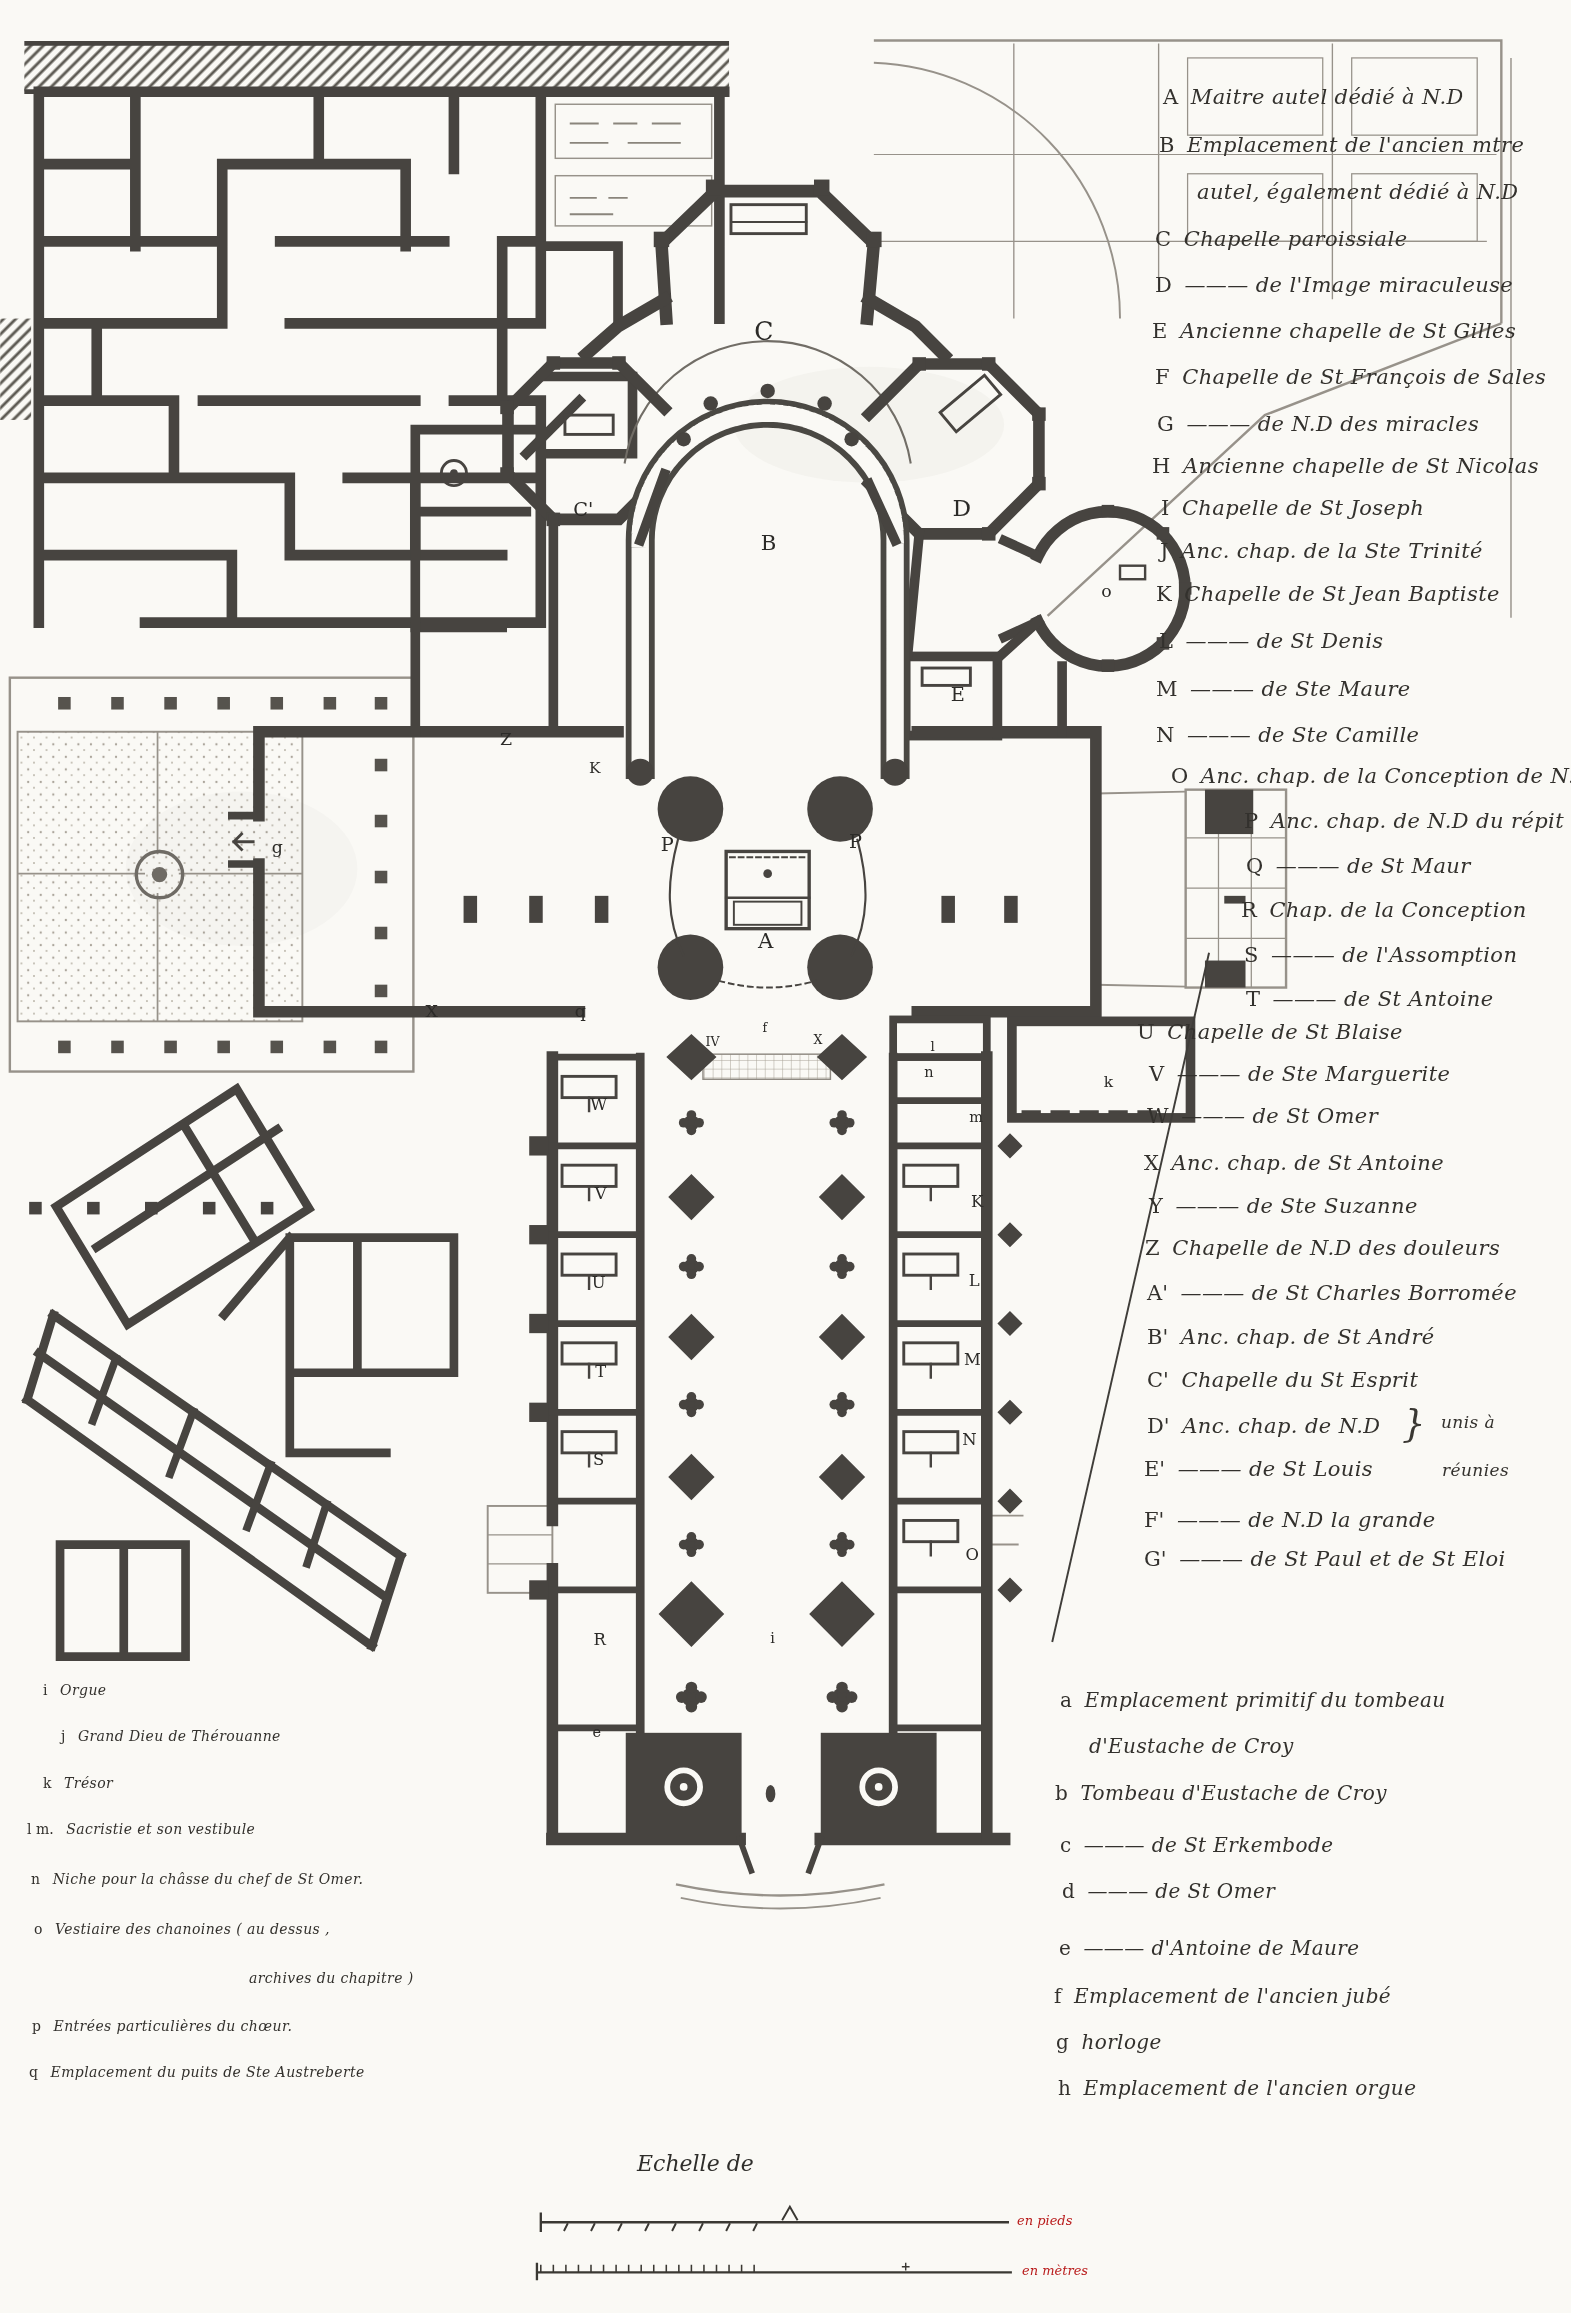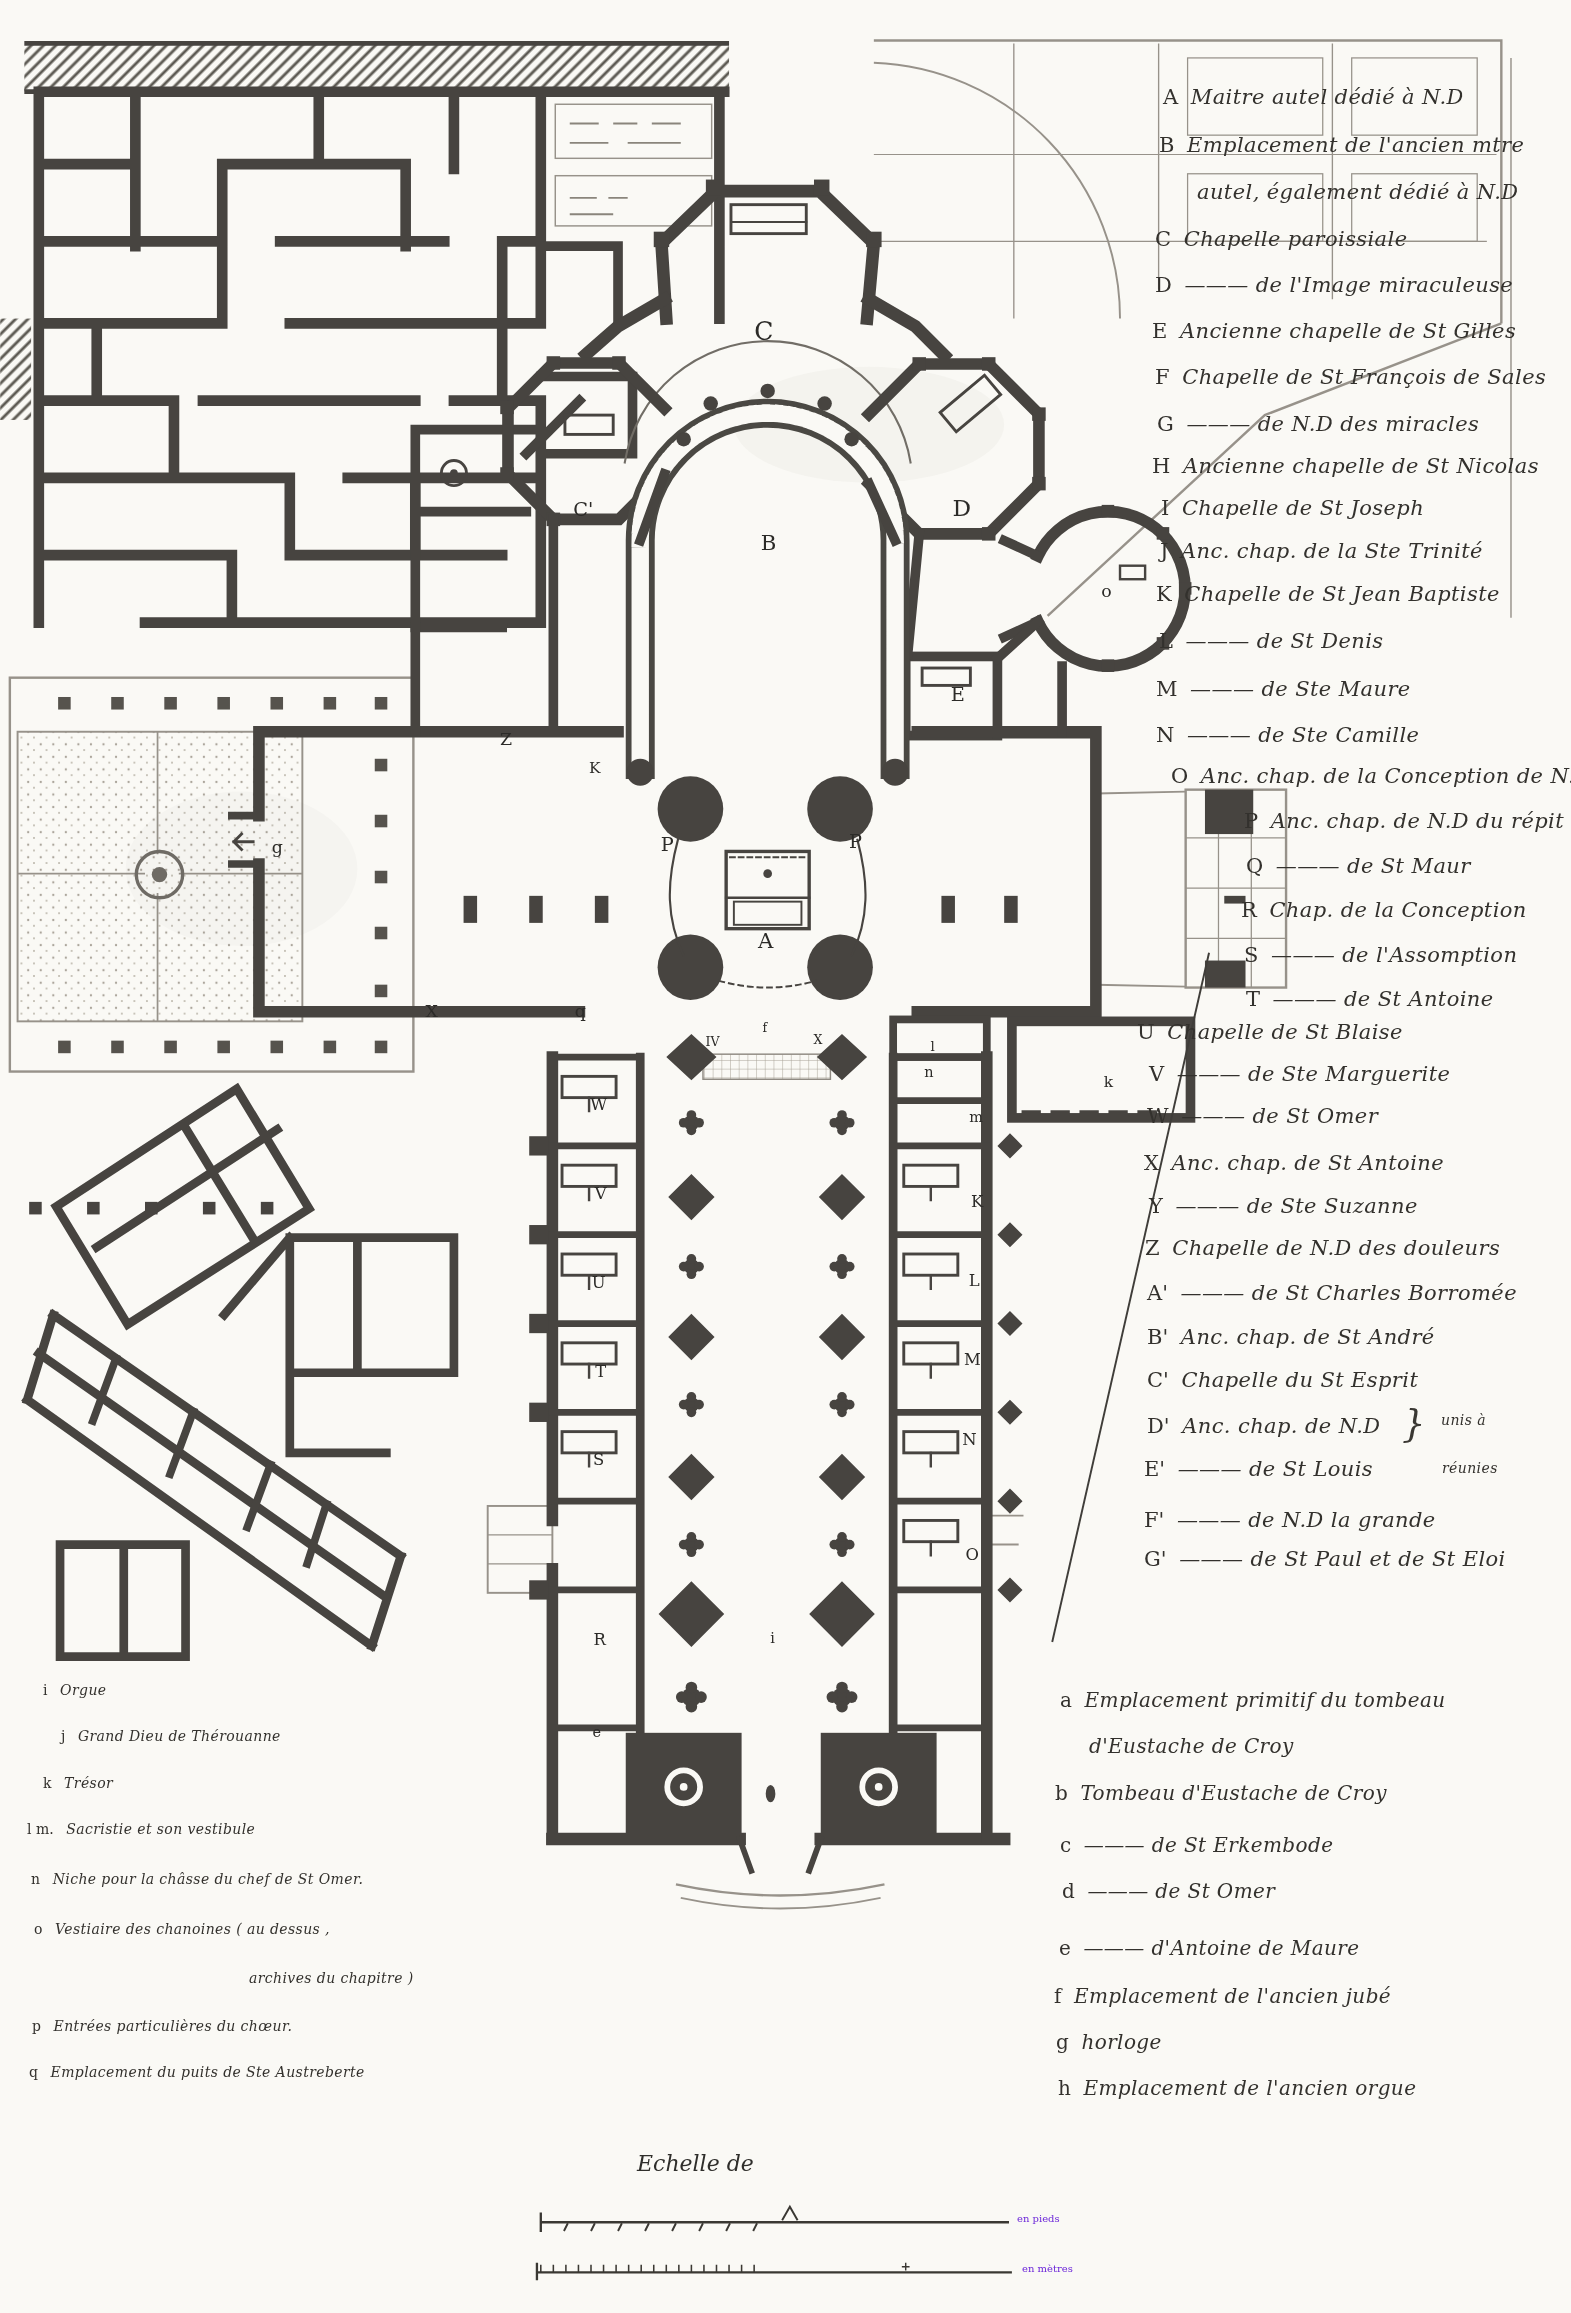--- a/index.html
+++ b/index.html
@@ -6,25 +6,25 @@
   .page{position:relative;width:1572px;height:2313px;background:#faf9f5;overflow:hidden;
         font-family:"DejaVu Serif",serif;color:#2f2e2b;}
   svg{position:absolute;left:0;top:0;}
   .legend-layer{position:absolute;left:0;top:0;width:1572px;height:2313px;pointer-events:none;}
   .legend-item{position:absolute;white-space:nowrap;color:#33312d;}
   .legend-item .key{font-style:normal;display:inline-block;margin-right:12.6px;}
   .legend-item .txt{font-style:italic;letter-spacing:0.4px;}
   .lg-right{font-size:21px;}
   .lg-bl{font-size:14px;text-align:right;}
   .lg-br{font-size:20px;}
-  .small{font-size:14px;font-style:italic;}
+  .small{font-size:17px;font-style:italic;}
   .brace{font-size:37px;font-weight:400;color:#3a3833;}
   .scale-title{position:absolute;left:637px;top:2151px;width:251px;text-align:left;
                font-style:italic;font-size:22px;color:#2f2e2b;}
-  .scale-label{position:absolute;font-size:10px;color:#6d28d9;}
+  .scale-label{position:absolute;font-style:italic;font-size:13px;color:#b91c1c;}
 </style>
 </head>
 <body>
 
 <div class="page">
 
   <svg width="1572" height="2313" viewBox="0 0 1628 2396">
     <defs>
       <pattern id="roadHatch" patternUnits="userSpaceOnUse" width="9" height="9" patternTransform="rotate(45)">
         <line x1="2" y1="0" x2="2" y2="9" stroke="#5e5b54" stroke-width="3"></line>

